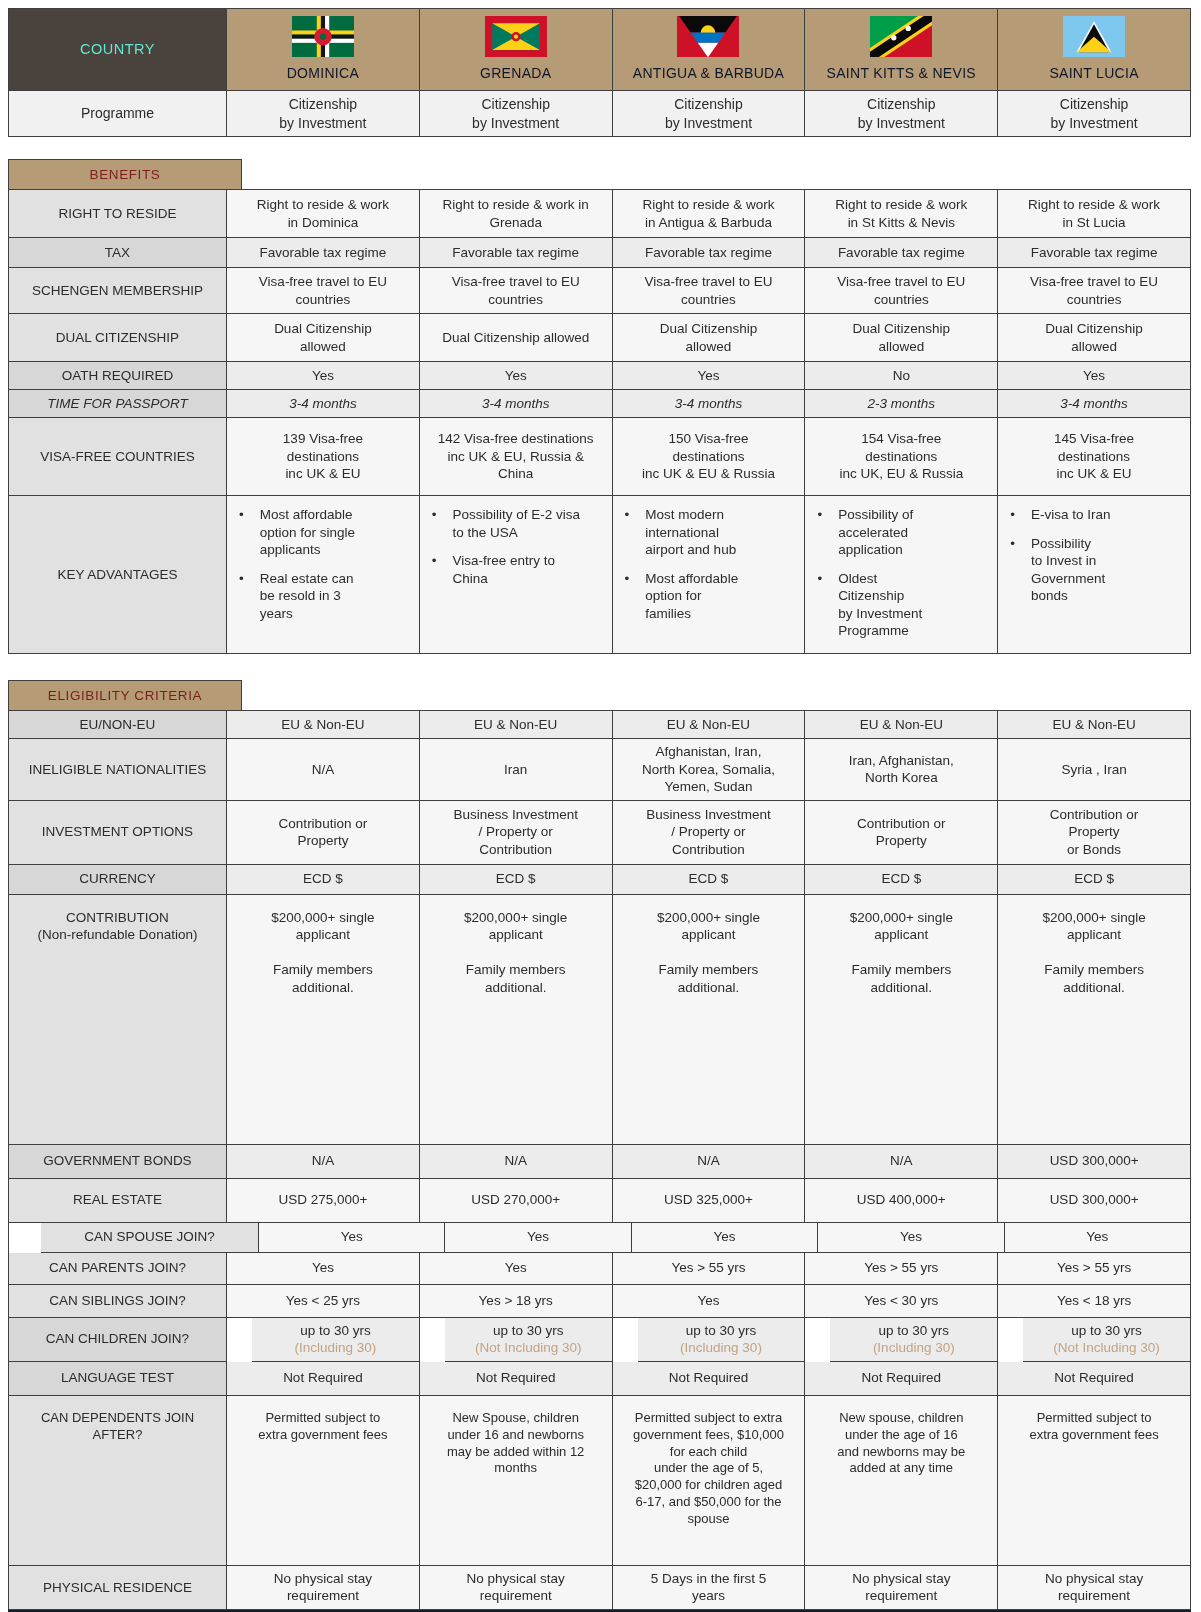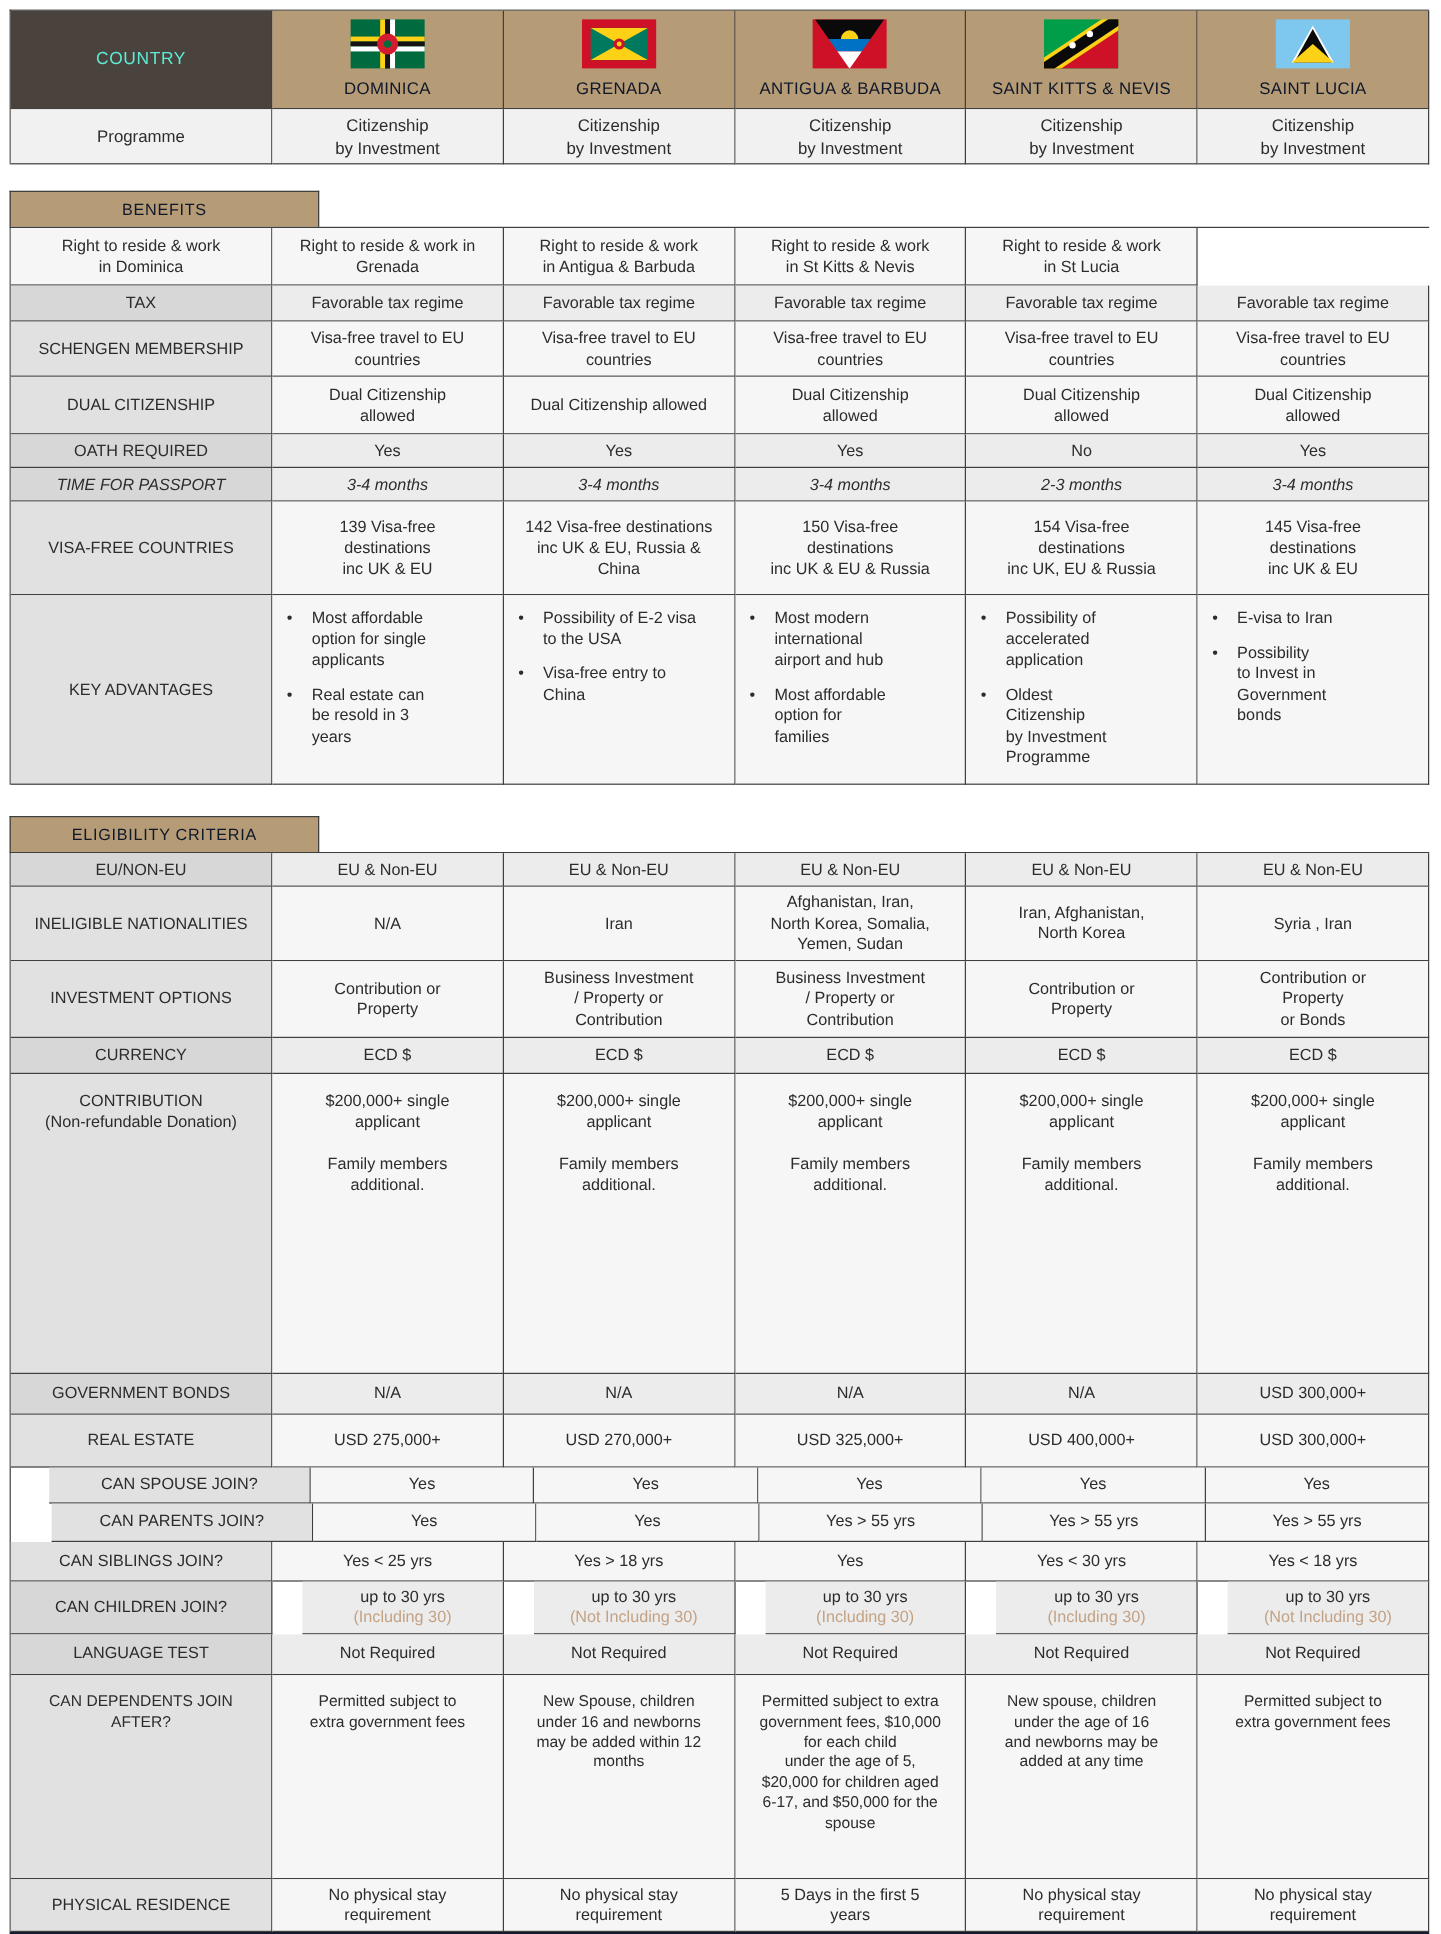--- a/index.html
+++ b/index.html
@@ -11,21 +11,21 @@
   .cell{border-right:1px solid #3f3f3f;border-bottom:1px solid #3f3f3f;display:flex;flex-direction:column;
         align-items:center;justify-content:center;text-align:center;white-space:pre-line;
         font-size:13.5px;line-height:1.3;padding:4px 8px;background:#f6f6f6}
   .label{background:#e1e1e1}
   .row.shaded .cell{background:#ececec}
   .row.shaded .label{background:#d7d7d7}
   .hdr-corner{background:#4a423c;color:#5eead4;font-size:14.5px;letter-spacing:.5px}
   .country{background:#b59b76;color:#0f172a;justify-content:flex-end;padding-bottom:8px;font-size:14px;letter-spacing:.3px}
   .flag{width:62px;height:40px;margin-bottom:8px;display:block}
   .programme .cell{background:#f1f1f1;font-size:14px}
-  .section-title{width:258px;height:30px;background:#b59b76;color:#0f172a;display:flex;align-items:center;
+  .section-title{width:234px;height:30px;background:#b59b76;color:#7f1d1d;display:flex;align-items:center;
         justify-content:center;border:1px solid #3f3f3f;border-bottom:none;font-size:13.5px;letter-spacing:.6px}
   .gap1{height:22px}
   .gap2{height:26px}
   .row.topalign .cell{justify-content:flex-start;padding-top:14px}
   .cell.bullets{align-items:flex-start;justify-content:flex-start;text-align:left;padding-top:10px}
   .cell.bullets ul{list-style:none;display:flex;flex-direction:column;gap:11px;padding-left:4px}
   .cell.bullets li{display:flex;gap:16px}
   .cell.bullets li::before{content:"\2022";flex:0 0 auto}
   .note{color:#c3a284}
   .small .cell{font-size:13px}
@@ -97,20 +97,21 @@
         <div class="cell">Citizenship
 by Investment</div>
         <div class="cell">Citizenship
 by Investment</div>
       </div>
     </div>
   <div class="gap1"></div>
   <div class="section-title">BENEFITS</div>
   <div class="tbl" id="benefits-table">
       <div class="row" style="grid-auto-rows: minmax(48px, auto);">
+        <div class="cell label">RIGHT TO RESIDE</div>
         <div class="cell">Right to reside &amp; work
 in Dominica</div>
         <div class="cell">Right to reside &amp; work in
 Grenada</div>
         <div class="cell">Right to reside &amp; work
 in Antigua &amp; Barbuda</div>
         <div class="cell">Right to reside &amp; work
 in St Kitts &amp; Nevis</div>
         <div class="cell">Right to reside &amp; work
 in St Lucia</div>
@@ -301,21 +302,21 @@
         <div class="cell">USD 300,000+</div>
       </div>
       <div class="row" style="grid-auto-rows: minmax(30px, auto); margin-left: 32px;">
         <div class="cell label">CAN SPOUSE JOIN?</div>
         <div class="cell">Yes</div>
         <div class="cell">Yes</div>
         <div class="cell">Yes</div>
         <div class="cell">Yes</div>
         <div class="cell">Yes</div>
       </div>
-      <div class="row" style="grid-auto-rows: minmax(32px, auto); padding-left: 34px;">
+      <div class="row" style="grid-auto-rows: minmax(32px, auto);">
         <div class="cell label">CAN PARENTS JOIN?</div>
         <div class="cell">Yes</div>
         <div class="cell">Yes</div>
         <div class="cell">Yes &gt; 55 yrs</div>
         <div class="cell">Yes &gt; 55 yrs</div>
         <div class="cell">Yes &gt; 55 yrs</div>
       </div>
       <div class="row" style="grid-auto-rows: minmax(33px, auto);">
         <div class="cell label">CAN SIBLINGS JOIN?</div>
         <div class="cell">Yes &lt; 25 yrs</div>

